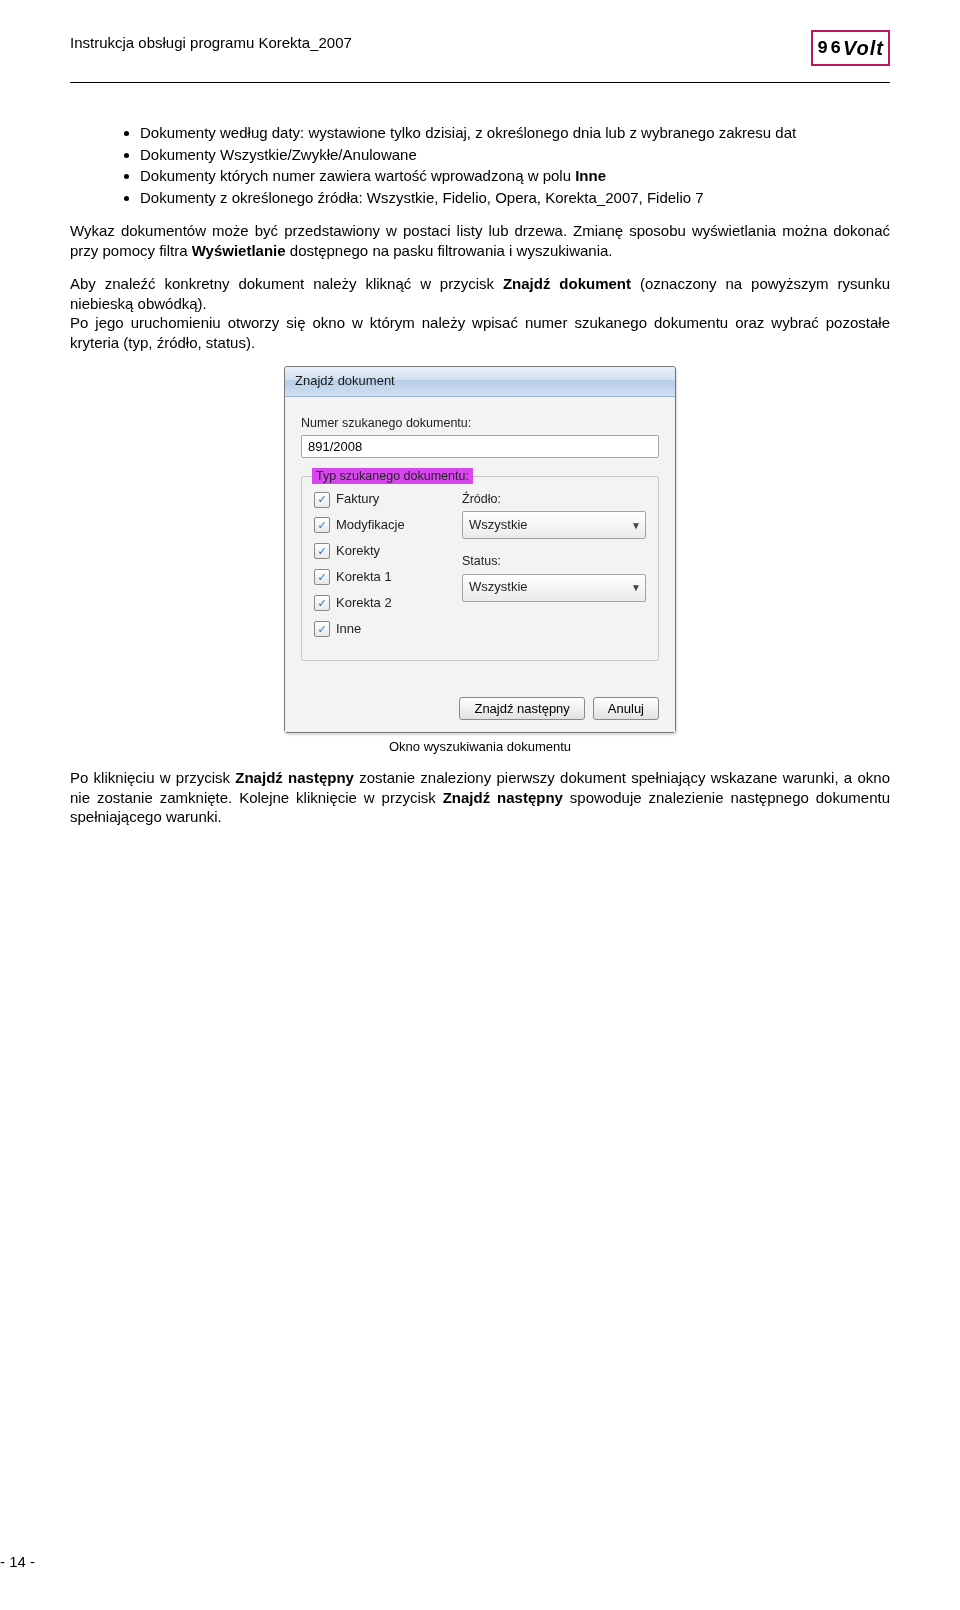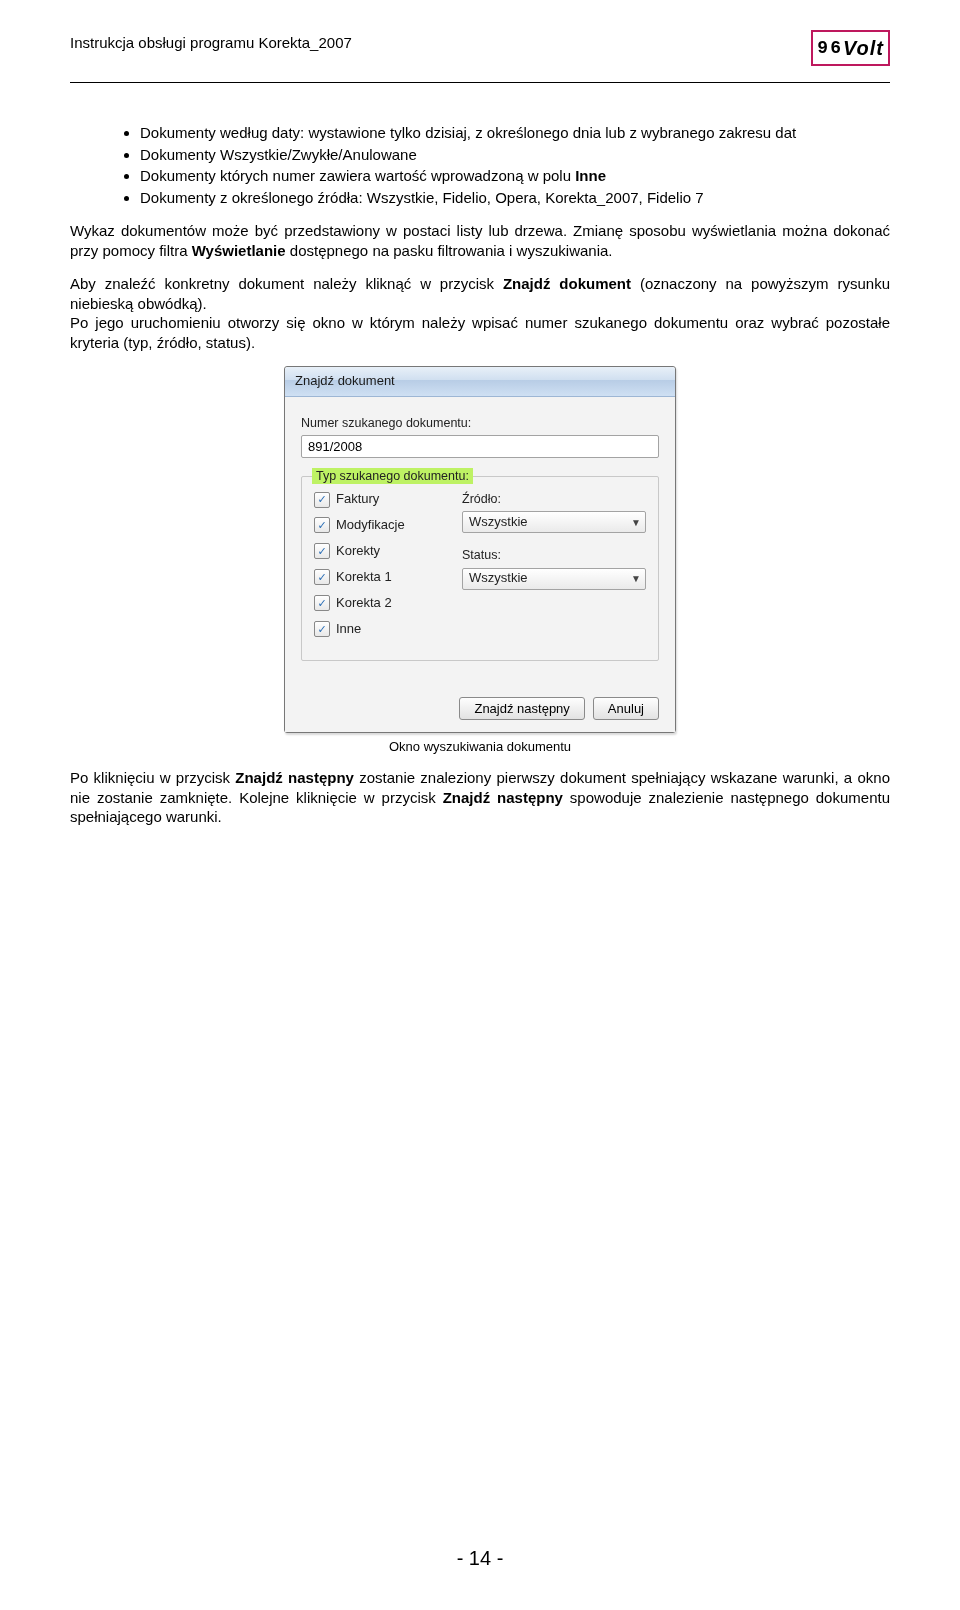--- a/index.html
+++ b/index.html
@@ -115,40 +115,40 @@
     padding: 3px 6px;
     font-size: 13px;
     font-family: inherit;
     border-radius: 2px;
   }
   .select-input {
     background: linear-gradient(#fff, #eaeaea);
     display: flex;
     justify-content: space-between;
     align-items: center;
-    height: 22px;
+    height: 28px;
     padding: 0 4px 0 6px;
   }
   .select-input .chev {
     font-size: 10px;
     color: #444;
   }
   .fieldset {
     border: 1px solid #c8c8c8;
     border-radius: 2px;
     margin-top: 18px;
     padding: 10px 12px 14px 12px;
     position: relative;
     background: #f3f3f3;
   }
   .fieldset-legend {
     position: absolute;
     top: -9px;
     left: 10px;
-    background: #bef264;
+    background: #d946ef;
     padding: 0 4px;
     font-size: 12.5px;
     text-align: center;
   }
   .fieldset-cols {
     display: flex;
     gap: 18px;
     margin-top: 4px;
   }
   .col-left { flex: 0 0 130px; }
@@ -192,22 +192,21 @@
   .caption {
     font-size: 13px;
     margin-top: 6px;
     text-align: center;
   }
   .footer {
     position: absolute;
     bottom: 40px;
     left: 0;
     width: 100%;
-    text-align: center;
-    font-size: 20px;
+    font-size: 15px;
   }
 </style>
 </head>
 <body>
 
 <div class="page">
   <div class="header-row">
     <div class="header-title">Instrukcja obsługi programu Korekta_2007</div>
     <div class="logo">
       <span class="logo-96">96</span>

